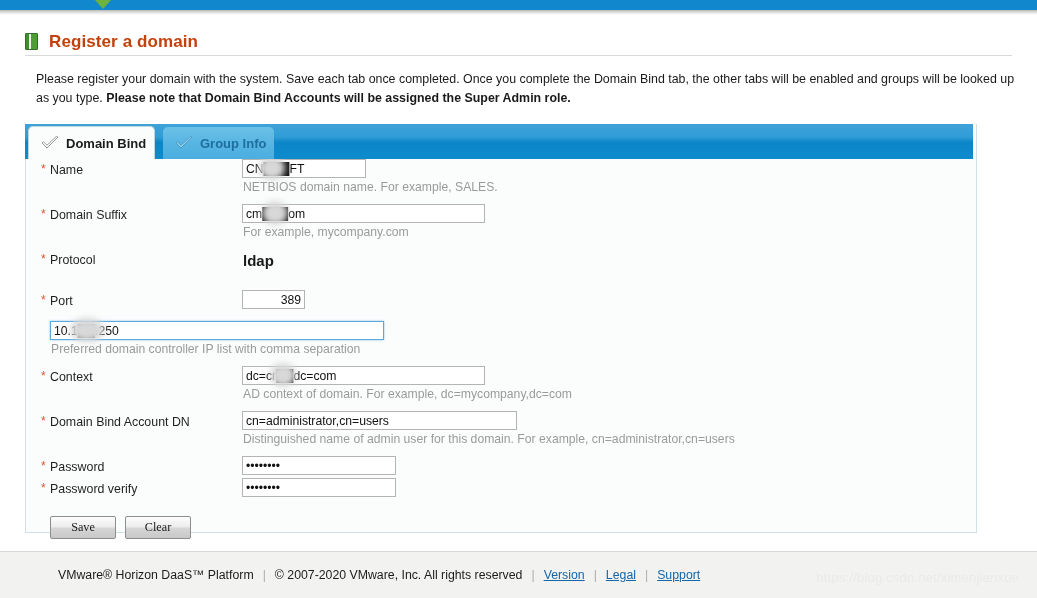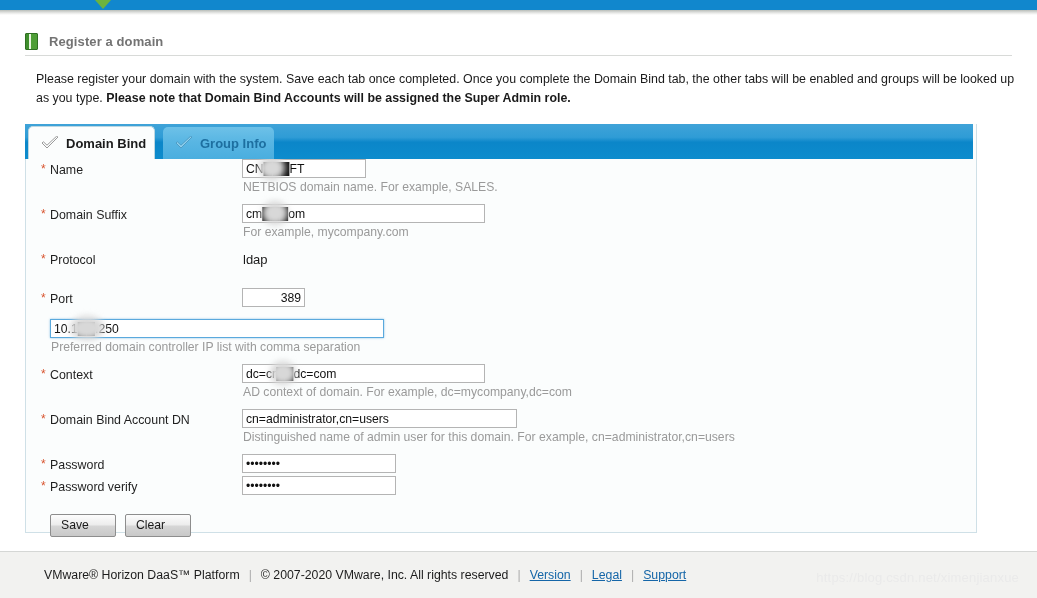--- a/index.html
+++ b/index.html
@@ -52,21 +52,21 @@
     background: linear-gradient(90deg,#3f8f2d 0 3px,#76c04a 3px 5px,#4e9e36 5px 13px);
     border: 1px solid #2f6f22;
     border-radius: 1px;
   }
   .hdr-icon .spine {
     position: absolute; left: 4px; top: 1px;
     width: 2px; height: 15px;
     background: #e8f5e0;
   }
   #page-title {
-    font-size: 13px; font-weight: bold; color: #737373;
+    font-size: 17px; font-weight: bold; color: #c2410c;
     letter-spacing: .1px;
   }
 
   
   #page-desc {
     position: absolute; left: 36px; top: 70px;
     width: 990px;
     font-size: 12.4px; line-height: 19px;
     color: #1a1a1a;
   }
@@ -160,70 +160,72 @@
     border: 1px solid #5aa9dd;
     box-shadow: 0 0 2px rgba(90,169,221,.7);
   }
   .hint {
     font-size: 12.2px;
     color: #9a9a9a;
     margin: 2px 0 6px 1px;
     line-height: 15px;
   }
   .statictext {
-    font-size: 13px;
+    font-size: 15px;
     color: #1a1a1a;
     padding: 3px 0 9px 1px;
-    font-weight: normal;
+    font-weight: bold;
   }
   
   .blob {
     position: absolute;
     background: #d8d8d8;
     border-radius: 50%;
     filter: blur(3px);
     pointer-events: none;
   }
 
   
   #button-row {
     padding-left: 24px;
     margin-top: 10px;
   }
   .btn {
     display: inline-block;
     min-width: 66px;
     height: 23px;
     line-height: 21px;
+    text-align: center;
     font-size: 12.2px;
     color: #1a1a1a;
     background: linear-gradient(#fdfdfd, #ececec 48%, #d6d6d6 52%, #c8c8c8);
     border: 1px solid #8d8d8d;
     border-radius: 2px;
     margin-right: 9px;
     cursor: default;
     padding: 0 10px;
+    font-family: Liberation Serif, serif;
   }
 
   
   #footer-rule {
     position: absolute; left: 0; top: 551px;
     width: 1037px; height: 1px;
     background: #d5d7d5;
   }
   #footer {
     position: absolute; left: 0; top: 552px;
     width: 1037px; height: 46px;
     background: #f2f2f0;
     display: flex; align-items: center;
   }
   #footer-inner {
-    padding-left: 44px;
+    padding-left: 28px;
     display: flex; align-items: center;
-    font-size: 12.3px; color: #1c1c1c;
+    font-size: 12.3px; color: #1c1c1c; margin-left: 30px;
   }
   .fsep { color: #aeaeae; margin: 0 9px; }
   .flink {
     color: #1566a8;
     text-decoration: underline;
     cursor: pointer;
   }
   #watermark {
     position: absolute; right: 18px; top: 570px;
     font-size: 13px;

